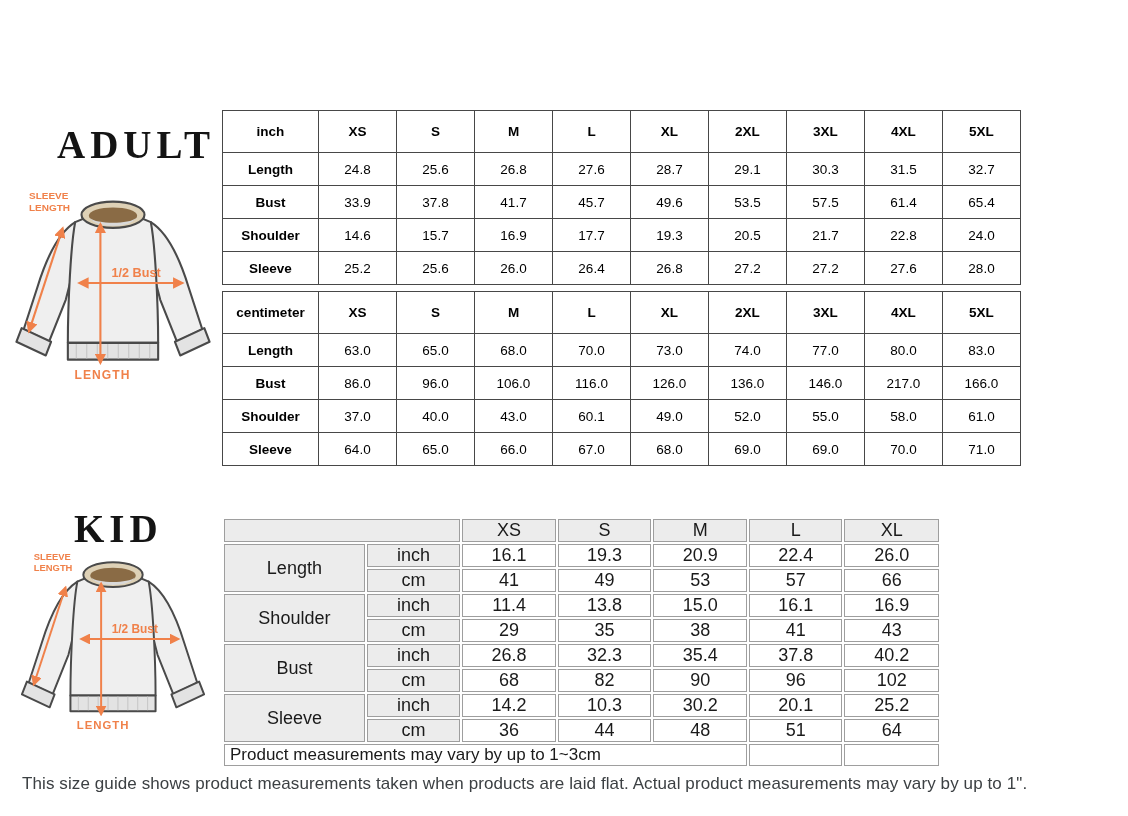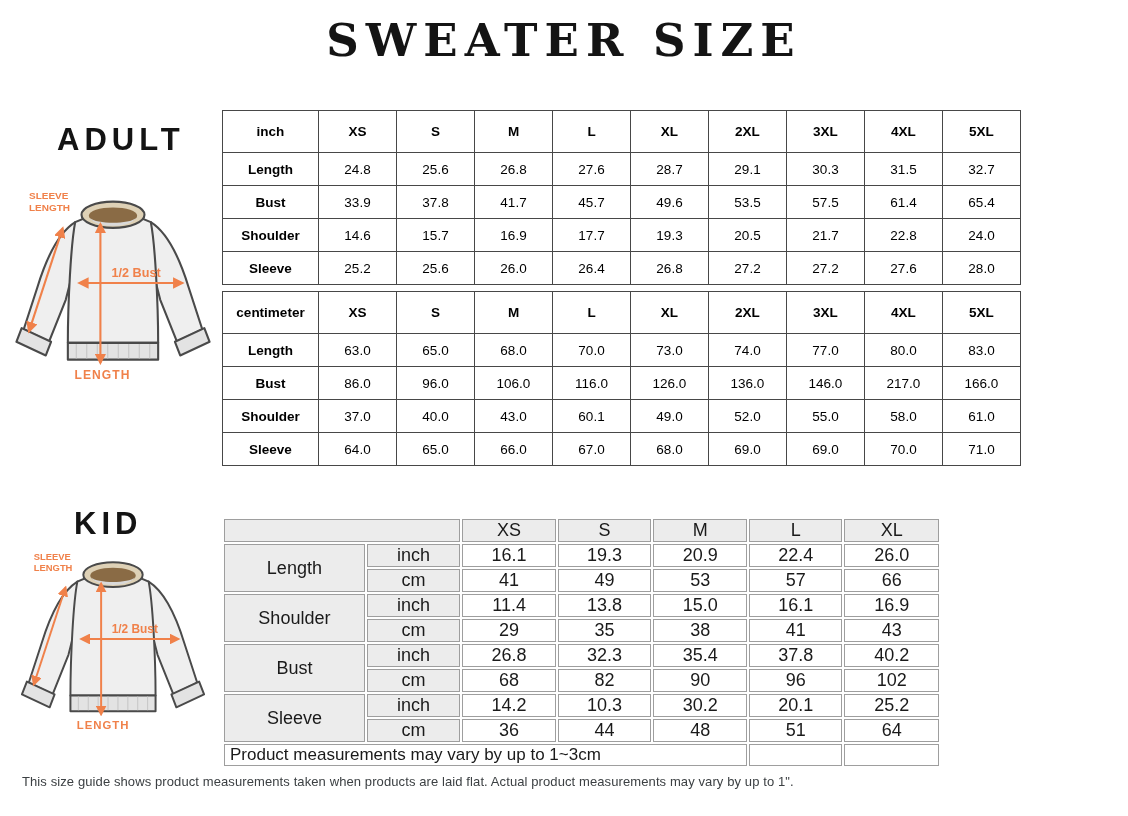--- a/index.html
+++ b/index.html
@@ -3,22 +3,22 @@
 <meta charset="utf-8">
 <style>
   html,body{margin:0;padding:0;background:#fff;}
   .page{position:relative;width:1128px;height:816px;background:#ffffff;
         font-family:"Liberation Sans",sans-serif;overflow:hidden;}
 
   .title{position:absolute;top:14px;left:0;width:100%;text-align:center;
          font-family:"DejaVu Serif",serif;font-weight:700;font-size:45px;
          letter-spacing:7px;color:#141414;white-space:nowrap;}
 
-  .side-label{position:absolute;font-family:Liberation Sans, sans-serif;font-weight:700;
-              font-size:31px;letter-spacing:5px;color:#141414;}
+  .side-label{position:absolute;font-family:Liberation Serif, serif;font-weight:700;
+              font-size:39px;letter-spacing:5px;color:#141414;}
   #adult-label{left:57px;top:122px;}
   #kid-label{left:74px;top:498px;margin-top:8px;}
 
   .sweater-svg{position:absolute;}
   #adult-sweater{left:8px;top:178px;width:210px;height:210px;}
   #kid-sweater{left:14px;top:540px;width:198px;height:198px;}
 
   
   .adult-table{position:absolute;left:222px;border-collapse:collapse;table-layout:fixed;
                background:#fff;}
@@ -35,31 +35,30 @@
   .kid-table{position:absolute;left:222px;top:517px;width:719px;
              border-collapse:separate;border-spacing:2px;table-layout:fixed;background:#fff;}
   .kid-table th,.kid-table td{border:1px solid #9e9e9e;text-align:center;vertical-align:middle;
              padding:0;font-size:18px;font-weight:400;color:#1a1a1a;}
   .kid-table .hcell{background:#ececec;}
   .kid-table thead tr{height:19px;}
   .kid-table tbody tr{height:20px;}
   .kid-table tr.note-row{height:21px;}
   .kid-table td.note-cell{text-align:left;padding-left:5px;font-size:17px;}
 
-  .footnote{position:absolute;left:22px;top:774px;font-size:13px;color:#3c4043;
+  .footnote{position:absolute;left:22px;top:774px;font-size:17px;color:#3c4043;
             white-space:nowrap;letter-spacing:0.1px;}
 
   .orange-note{fill:#f0814a;font-family:"Liberation Sans",sans-serif;font-weight:700;}
 </style>
 </head>
 <body>
 
 <div class="page">
 
-  <div class="title">SWEATER SIZE</div>
 
   <div class="side-label" id="adult-label">ADULT</div>
   <div class="side-label" id="kid-label">KID</div>
 
   <svg id="adult-sweater" class="sweater-svg" viewBox="0 0 200 200">
     <defs>
       <marker id="arwA" viewBox="0 0 10 10" refX="8" refY="5" markerWidth="5.5" markerHeight="5.5" orient="auto-start-reverse">
         <path d="M0,0 L10,5 L0,10 z" fill="#f0814a"></path>
       </marker>
     </defs>

